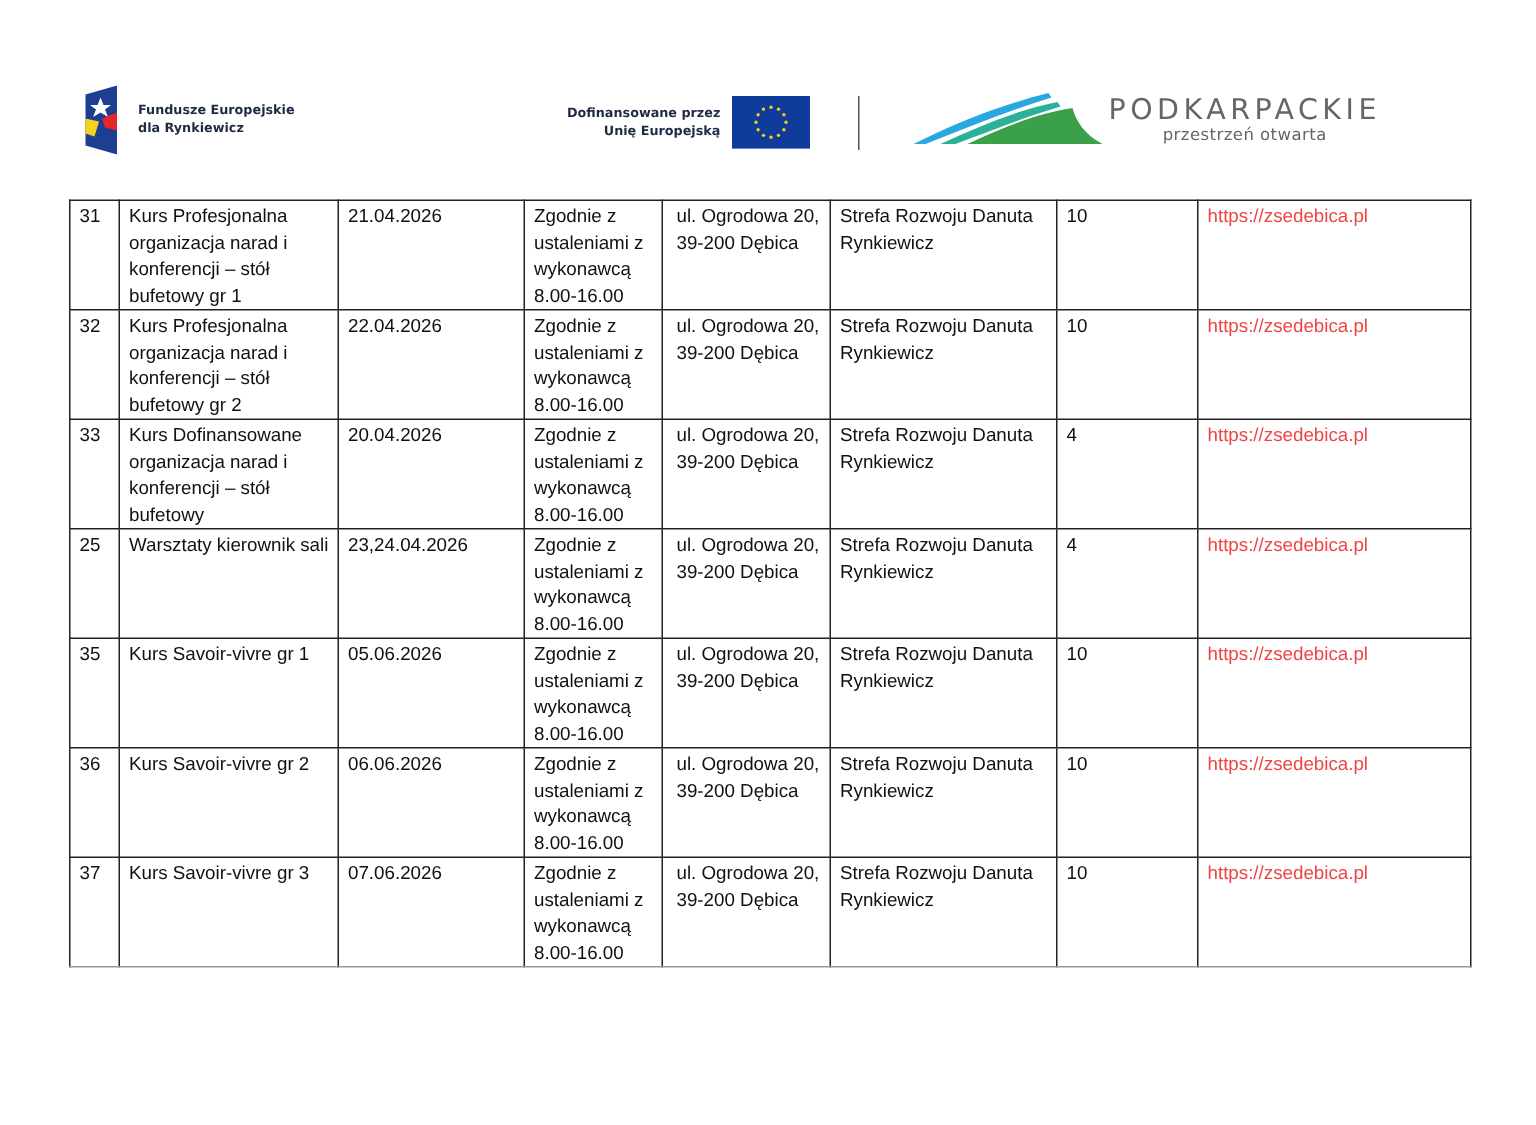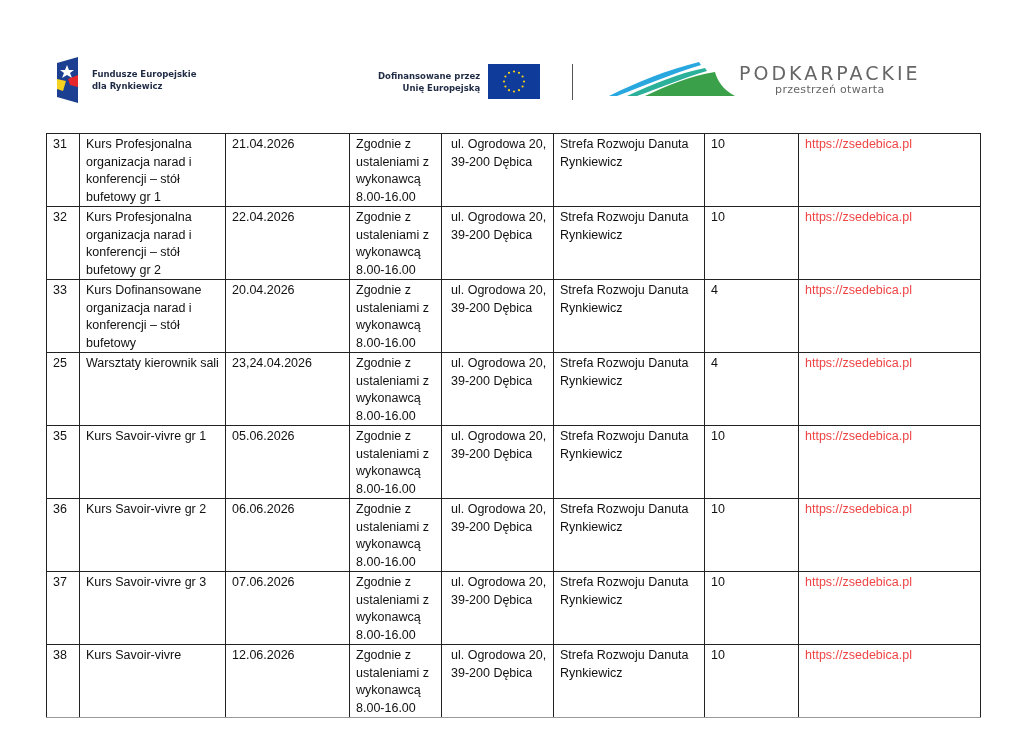--- a/index.html
+++ b/index.html
@@ -178,24 +178,14 @@
     <td>37</td>
     <td>Kurs Savoir-vivre gr 3</td>
     <td>07.06.2026</td>
     <td>Zgodnie z ustaleniami z wykonawcą 8.00-16.00</td>
     <td class="addr-cell">ul. Ogrodowa 20, 39-200 Dębica</td>
     <td>Strefa Rozwoju Danuta Rynkiewicz</td>
     <td>10</td>
     <td><span class="url">https://zsedebica.pl</span></td>
   </tr>
 
-  <tr>
-    <td>38</td>
-    <td>Kurs Savoir-vivre</td>
-    <td>12.06.2026</td>
-    <td>Zgodnie z ustaleniami z wykonawcą 8.00-16.00</td>
-    <td class="addr-cell">ul. Ogrodowa 20, 39-200 Dębica</td>
-    <td>Strefa Rozwoju Danuta Rynkiewicz</td>
-    <td>10</td>
-    <td><span class="url">https://zsedebica.pl</span></td>
-  </tr>
 </tbody>
 </table>
 
 </body></html>

